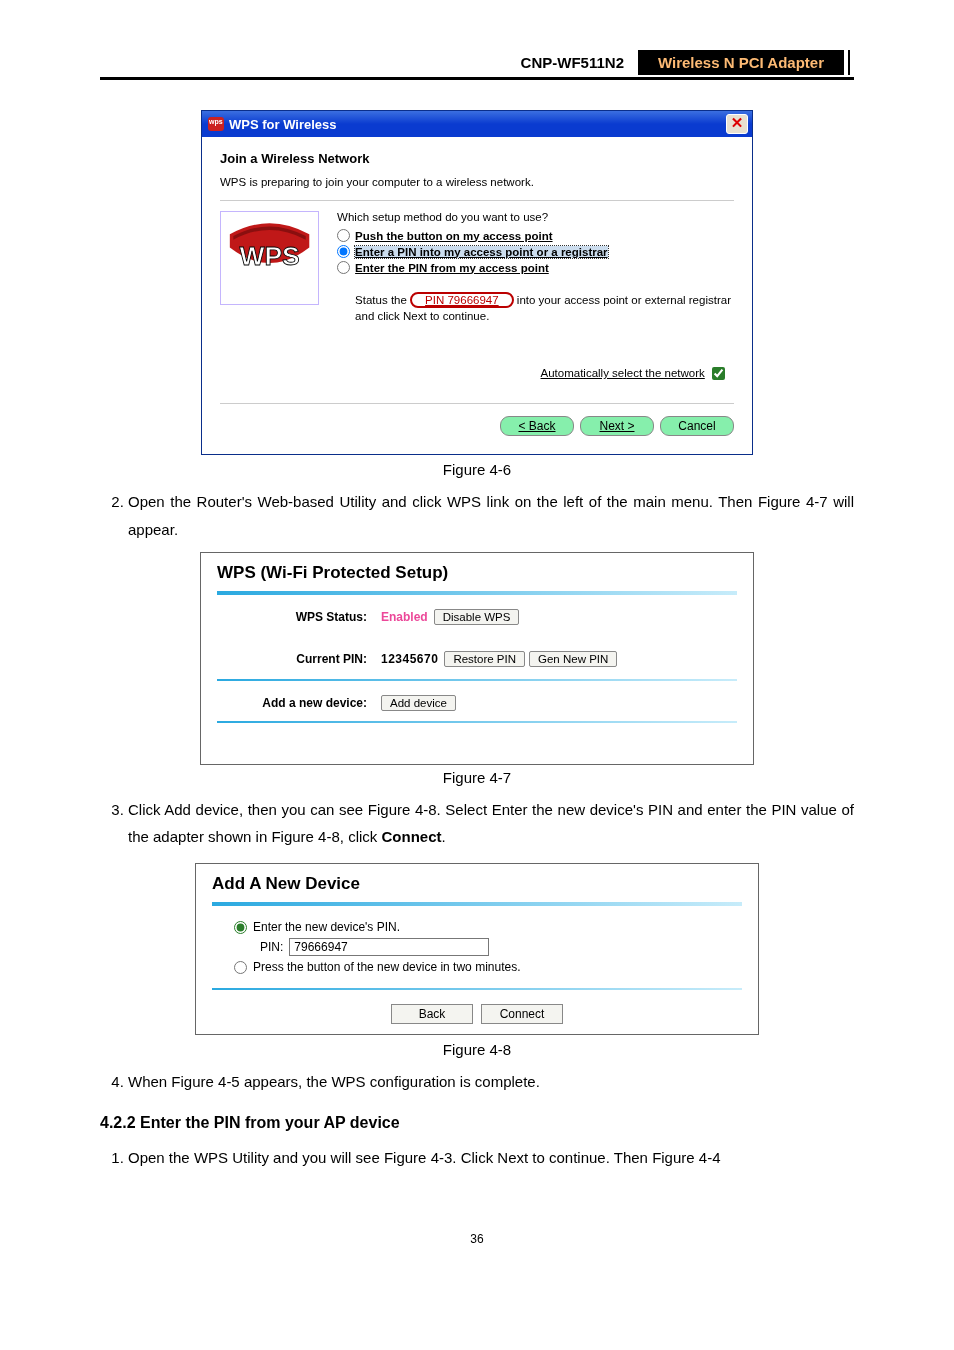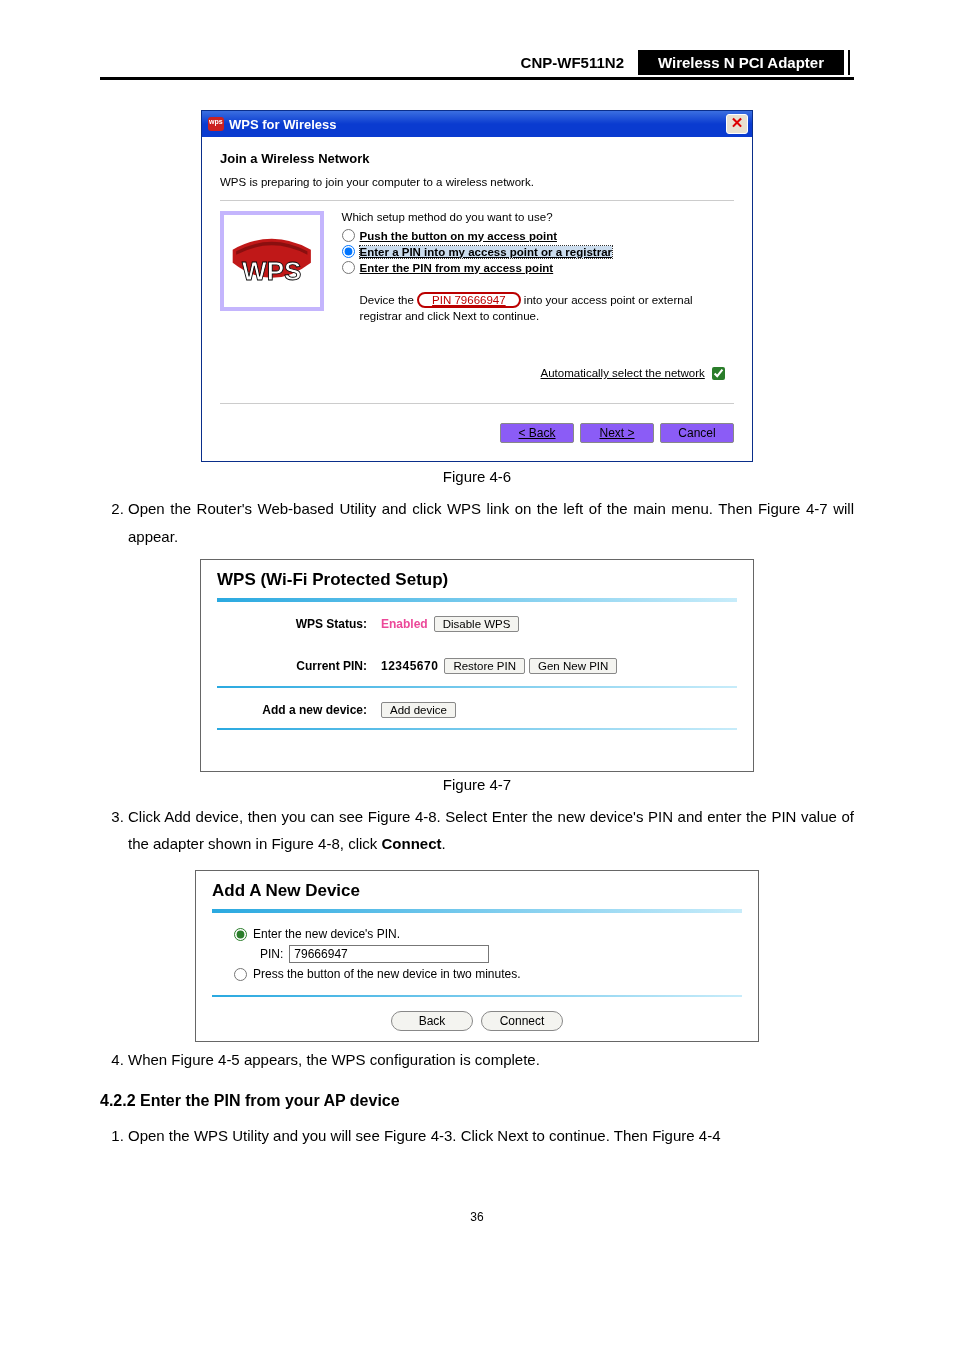--- a/index.html
+++ b/index.html
@@ -21,21 +21,21 @@
     border-bottom: 3px solid #000;
     padding-bottom: 2px;
   }
   .header-left {
     font-weight: bold;
     padding: 4px 14px;
     font-size: 15px;
   }
   .header-right {
     background: #000;
-    color: #ffffff;
+    color: #fdba74;
     font-weight: bold;
     padding: 4px 20px;
     font-size: 15px;
   }
   .header-bar-sep {
     display: inline-block;
     width: 2px;
     background: #000;
     margin: 0 4px;
   }
@@ -82,22 +82,22 @@
     font-weight: bold;
     font-size: 13px;
     margin-bottom: 10px;
     font-family: Arial, sans-serif;
   }
   .dlg-sub { font-size: 11.5px; margin-bottom: 12px;}
   .dlg-hr { border: none; border-top: 1px solid #ccc; margin: 4px 0 10px 0;}
   .dlg-main-row { display:flex; gap: 18px; }
   .wps-logo {
     width: 130px; height: 92px;
-    border: 4px solid #c4b5fd;
-    display:flex; align-items:flex-end; justify-content:center;
+    border: 1px solid #c4b5fd;
+    display:flex; align-items:flex-start; justify-content:center;
     position:relative; overflow:hidden;
     background:#fff;
   }
   .wps-logo svg { width: 110px; height: 80px; }
   .opts { font-size: 11.5px; }
   .opts .q { margin-bottom: 6px; }
   .opt-row { display:flex; align-items:center; gap:5px; margin-bottom: 3px;}
   .opt-row input { margin:0; }
   .opt-row label { font-weight: bold; cursor:pointer;}
   .opt-row.selected label { background: #cde; outline: 1px dotted #333; }
@@ -123,26 +123,25 @@
     border-top: 1px solid #ccc;
     padding: 12px 0 10px 0;
     display:flex;
     justify-content: flex-end;
     gap: 6px;
   }
   .winbtn {
     min-width: 74px;
     padding: 2px 10px;
     font-size: 12px;
-    background: #8b5cf6;
+    background: #86efac;
     border: 1px solid #888;
-    border-radius: 2px;
+    border-radius: 9px;
     cursor: pointer;
     font-family: Tahoma, Arial, sans-serif;
-    margin-top: 7px;
   }
 
   .caption {
     text-align: center;
     font-size: 15px;
     margin: 6px 0 10px 0;
   }
   .caption.t47 { margin-top: 4px; }
 
   ol.steps { margin: 0 0 0 4px; padding-left: 24px; }
@@ -211,21 +210,21 @@
   }
   .p3-btn-row {
     display:flex; justify-content:center; gap:8px; margin: 6px 0 2px 0;
   }
   .p3-btn {
     min-width: 82px;
     font-size: 12px;
     padding: 2px 10px;
     background:#f4f4f0;
     border:1px solid #888;
-    border-radius:10px;
+    border-radius:0;
     cursor:pointer;
   }
 
   .section-h {
     font-weight: bold;
     font-size: 16px;
     margin: 18px 0 12px 0;
   }
   .page-num {
     text-align:center;
@@ -273,21 +272,21 @@
           </div>
           <div class="opt-row selected">
             <input type="radio" name="m" checked="" style="">
             <label class="und b">Enter a PIN into my access point or a registrar</label>
           </div>
           <div class="opt-row">
             <input type="radio" name="m" style="">
             <label class="und b">Enter the PIN from my access point</label>
           </div>
           <div class="pin-text">
-            <span>Device the </span><span class="pin-highlight">PIN 79666947</span><span> into your access point or external registrar and click Next to continue.</span>
+            <span>Status the </span><span class="pin-highlight">PIN 79666947</span><span> into your access point or external registrar and click Next to continue.</span>
           </div>
         </div>
       </div>
       <div class="autosel">
         <span class="und">Automatically select the network</span>
         <input type="checkbox" checked="" style="">
       </div>
       <div class="dlg-btn-row">
         <button class="winbtn"><span class="und">&lt; Back</span></button>
         <button class="winbtn"><span class="und">Next &gt;</span></button>
@@ -347,20 +346,21 @@
     <div class="p3-row">
       <input type="radio" name="p3" style="">
       <span>Press the button of the new device in two minutes.</span>
     </div>
     <hr class="hr-blue thin" style="margin-top:14px">
     <div class="p3-btn-row">
       <button class="p3-btn">Back</button>
       <button class="p3-btn">Connect</button>
     </div>
   </div>
+  <div class="caption">Figure 4-8</div>
 
   <ol class="steps" start="4">
     <li>
       <span>When Figure 4-5 appears, the WPS configuration is complete.</span>
     </li>
   </ol>
 
   <div class="section-h">4.2.2  Enter the PIN from your AP device</div>
 
   <ol class="steps" start="1">

